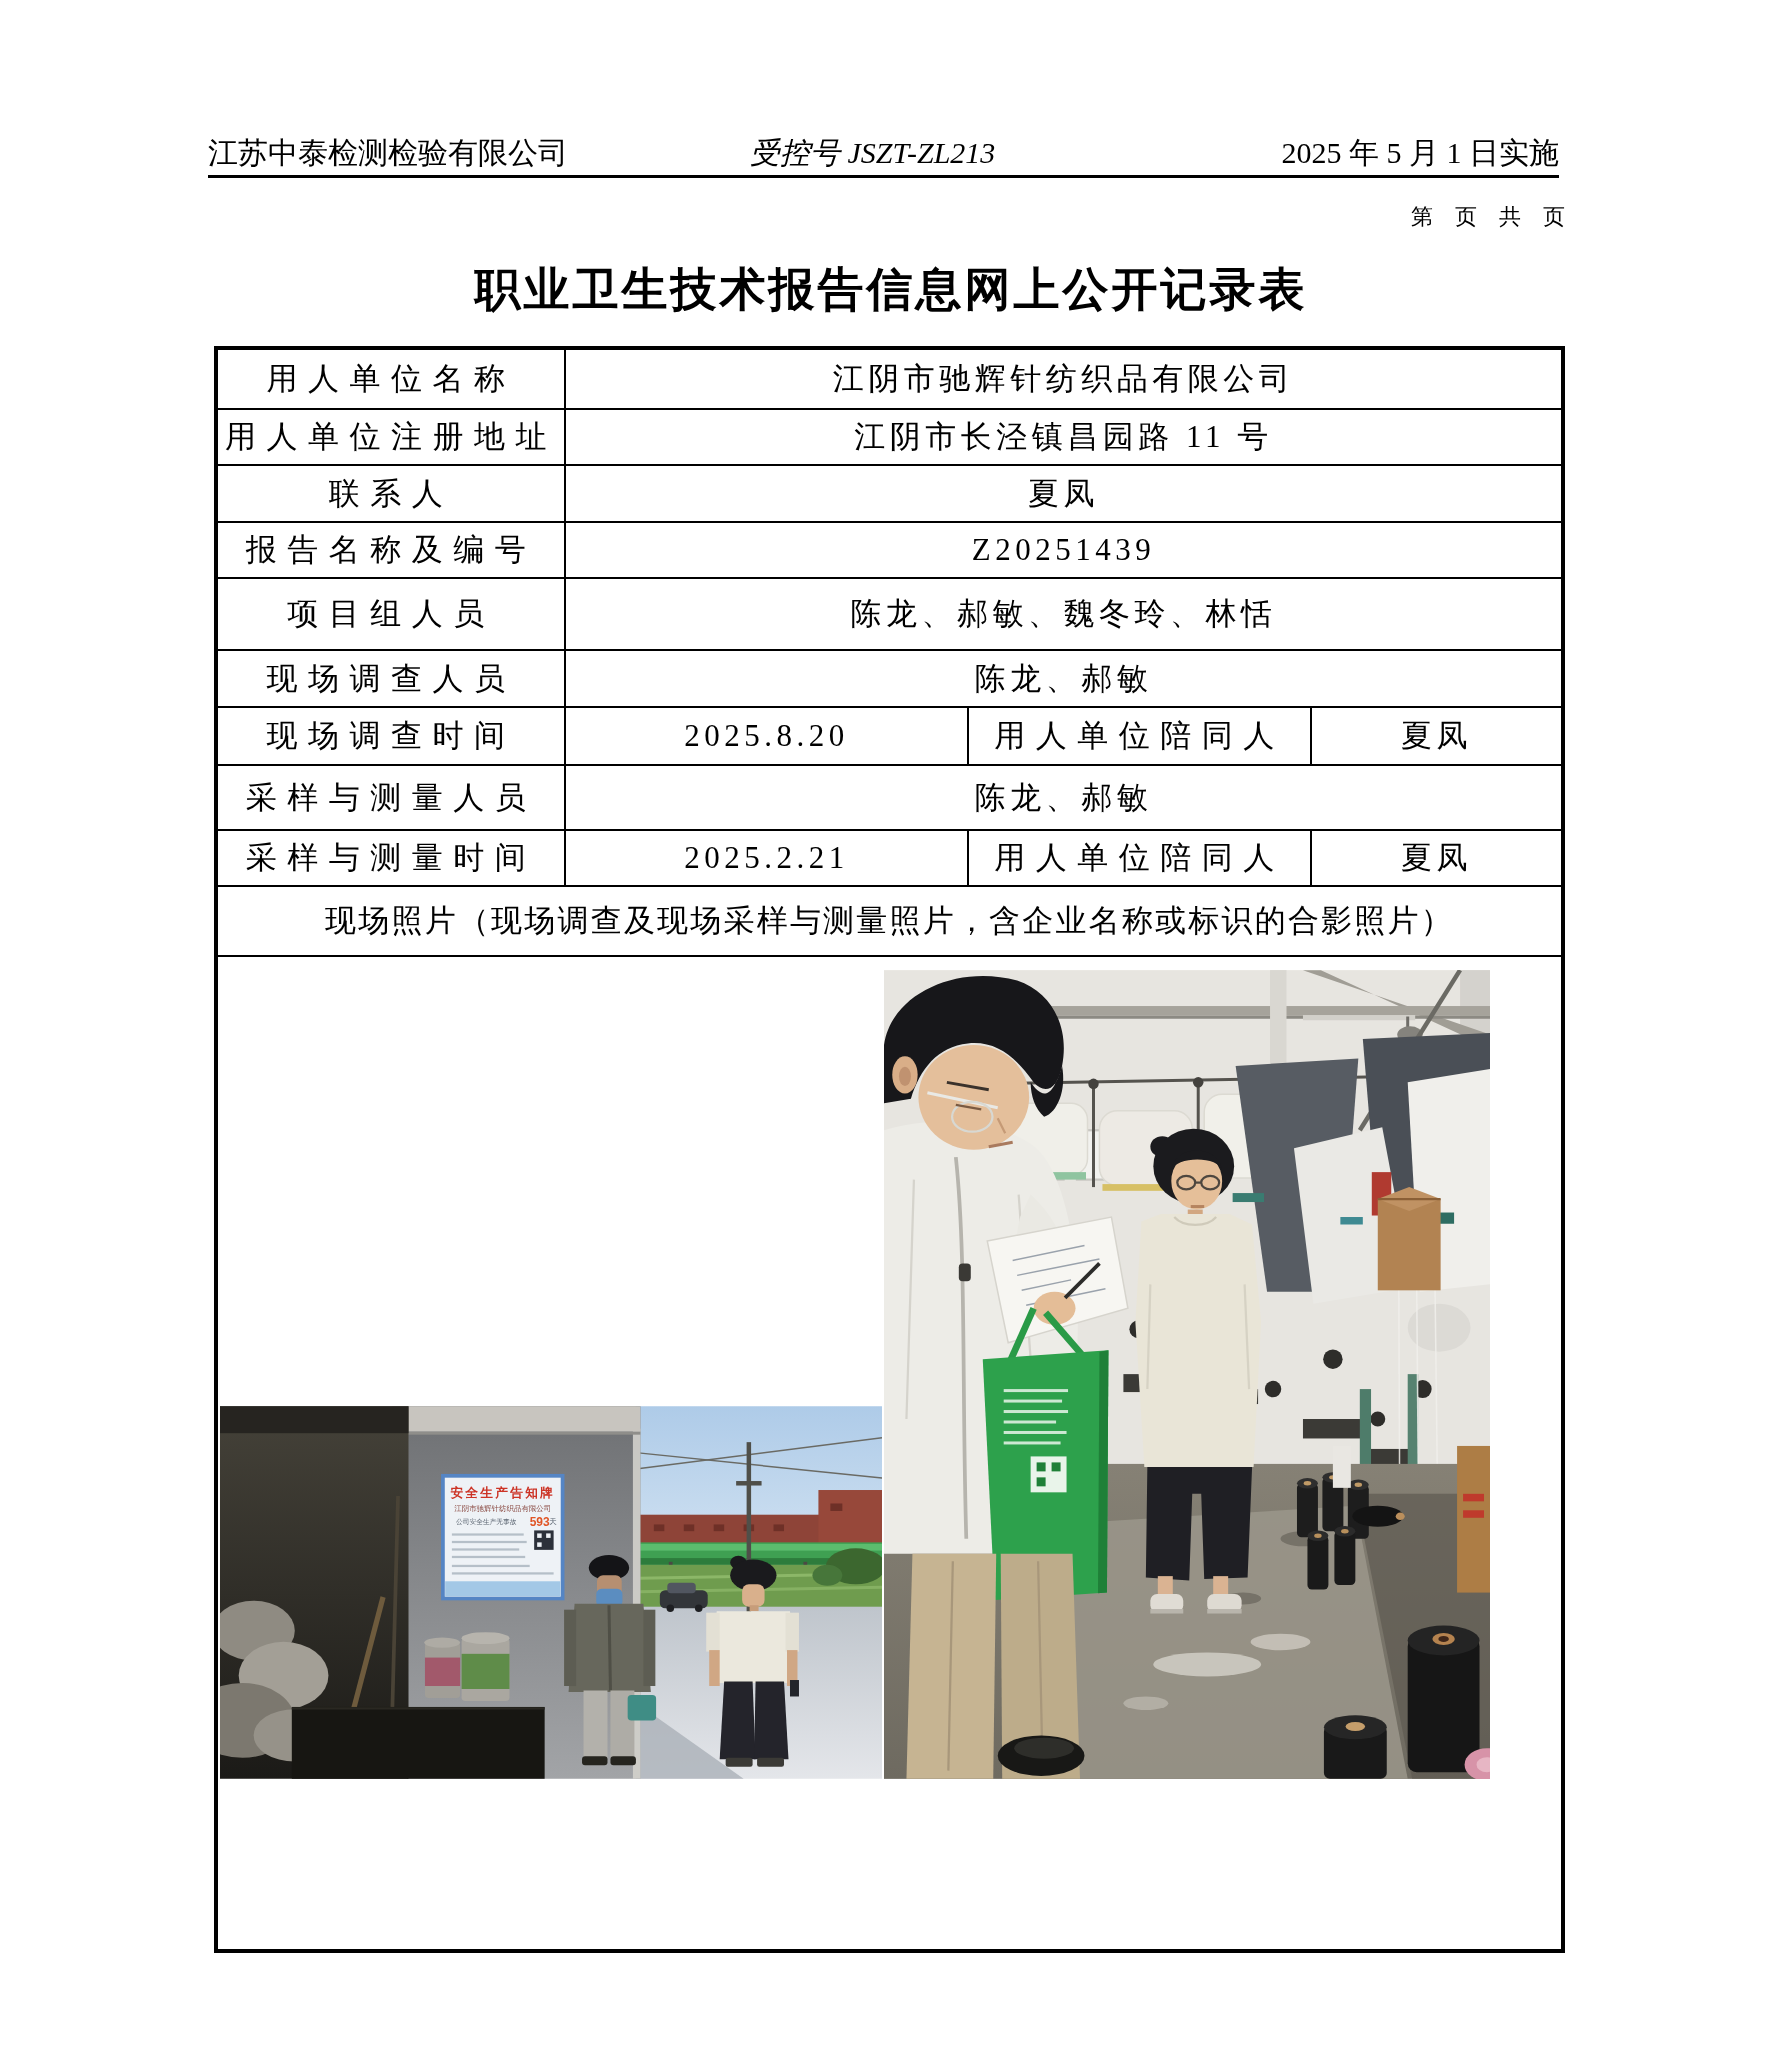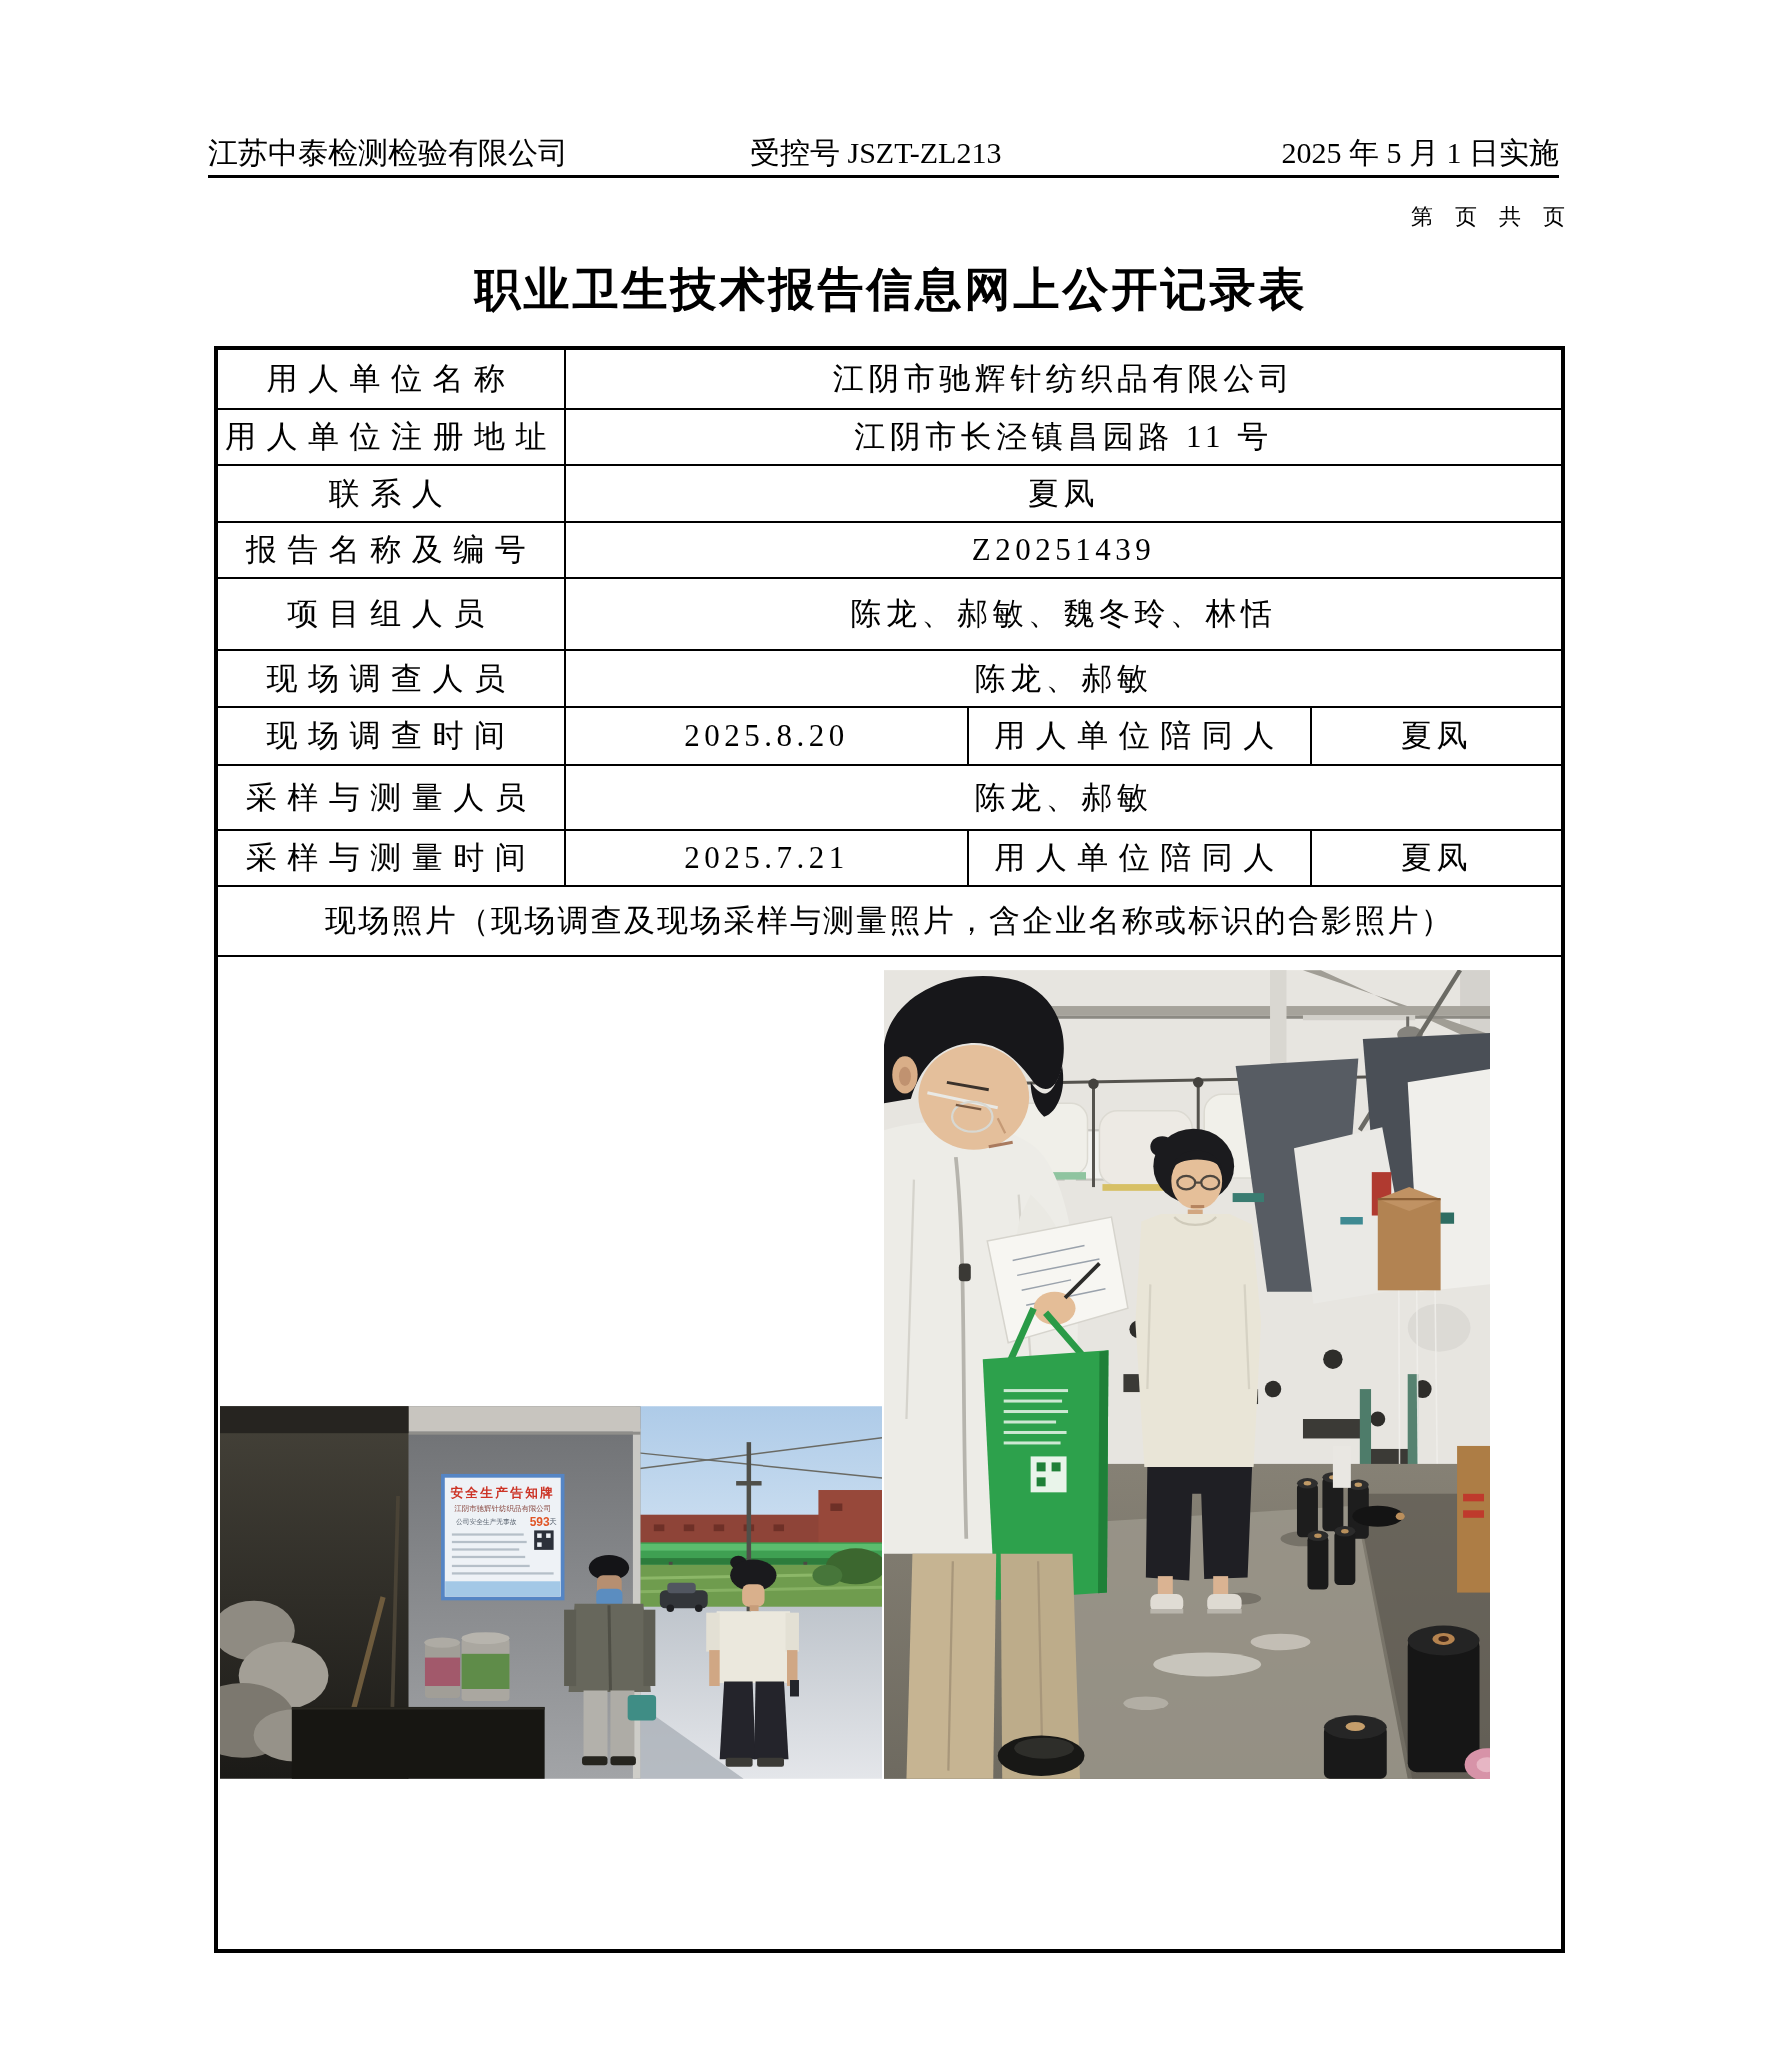--- a/index.html
+++ b/index.html
@@ -5,21 +5,21 @@
   html,body{margin:0;padding:0;background:#ffffff;}
   body{
     width:1782px;height:2066px;position:relative;overflow:hidden;
     font-family:"Liberation Serif","DejaVu Serif",serif;color:#000;
   }
   .doc-header{
     position:absolute;left:208px;top:126px;width:1351px;height:49px;
     border-bottom:3px solid #000;font-size:30px;
   }
   .doc-header .hl{position:absolute;left:0;bottom:1.5px;}
-  .doc-header .hm{position:absolute;left:542px;bottom:1.5px;}
+  .doc-header .hm{position:absolute;left:542px;bottom:1.5px;font-style:italic;}
   .doc-header .hr{position:absolute;right:0;bottom:1.5px;}
   .page-counter{
     position:absolute;left:214px;top:202px;width:1351px;
     font-size:22px;text-align:right;white-space:pre;
   }
   .doc-title{
     position:absolute;left:0;top:259px;width:1782px;margin:0;
     text-align:center;font-family:"Liberation Sans","DejaVu Sans",sans-serif;
     font-weight:bold;font-size:46px;letter-spacing:3px;
   }
@@ -90,21 +90,21 @@
     <td class="val">2025.8.20</td>
     <td class="lbl">用人单位陪同人</td>
     <td class="val raised">夏凤</td>
   </tr>
   <tr style="height:65px">
     <td class="lbl">采样与测量人员</td>
     <td class="val" colspan="3">陈龙、郝敏</td>
   </tr>
   <tr style="height:56px">
     <td class="lbl">采样与测量时间</td>
-    <td class="val">2025.7.21</td>
+    <td class="val">2025.2.21</td>
     <td class="lbl">用人单位陪同人</td>
     <td class="val raised">夏凤</td>
   </tr>
   <tr style="height:70px">
     <td class="caption-cell" colspan="4">现场照片（现场调查及现场采样与测量照片，含企业名称或标识的合影照片）</td>
   </tr>
   <tr>
     <td class="photo-cell" colspan="4">
 
       <svg class="photo photo-workshop" width="606" height="809" viewBox="0 0 810 1081">

